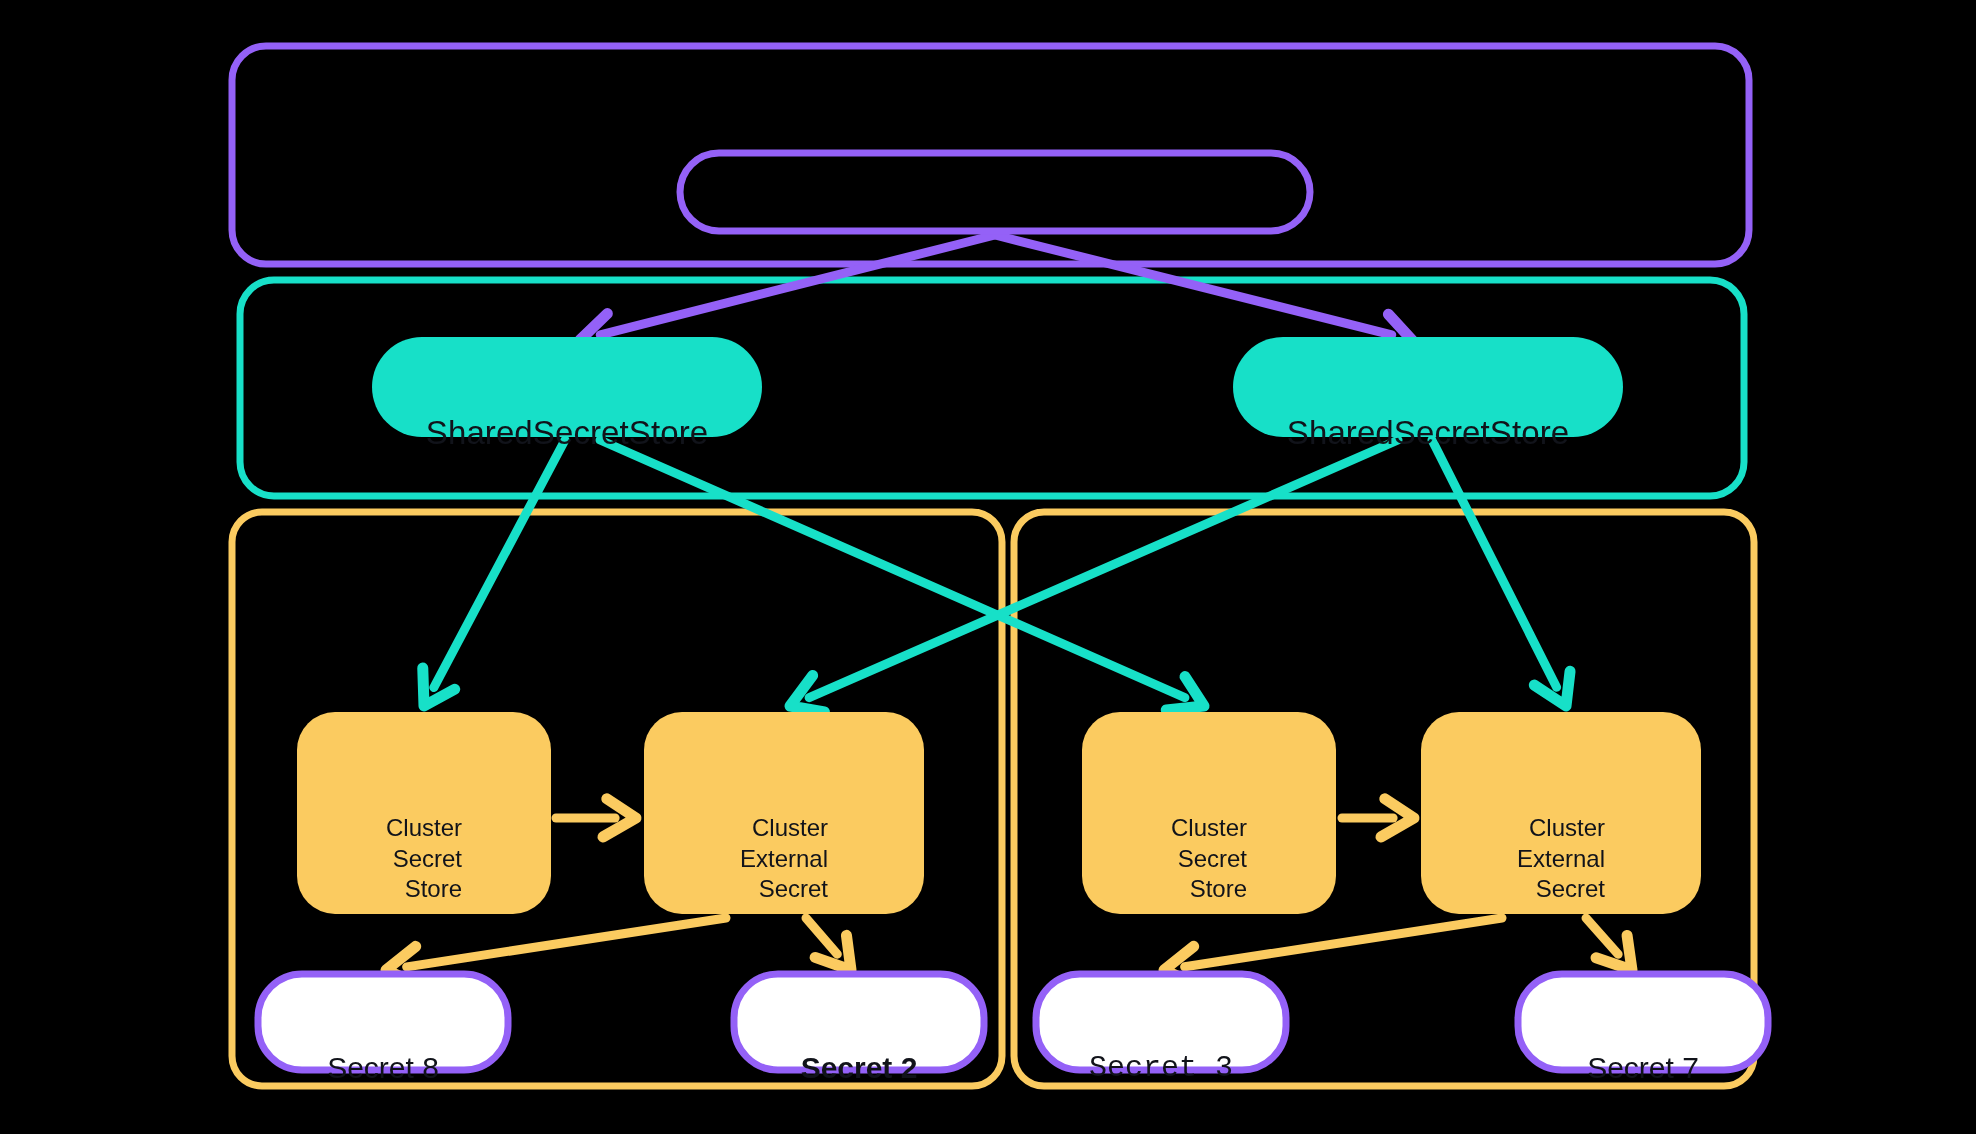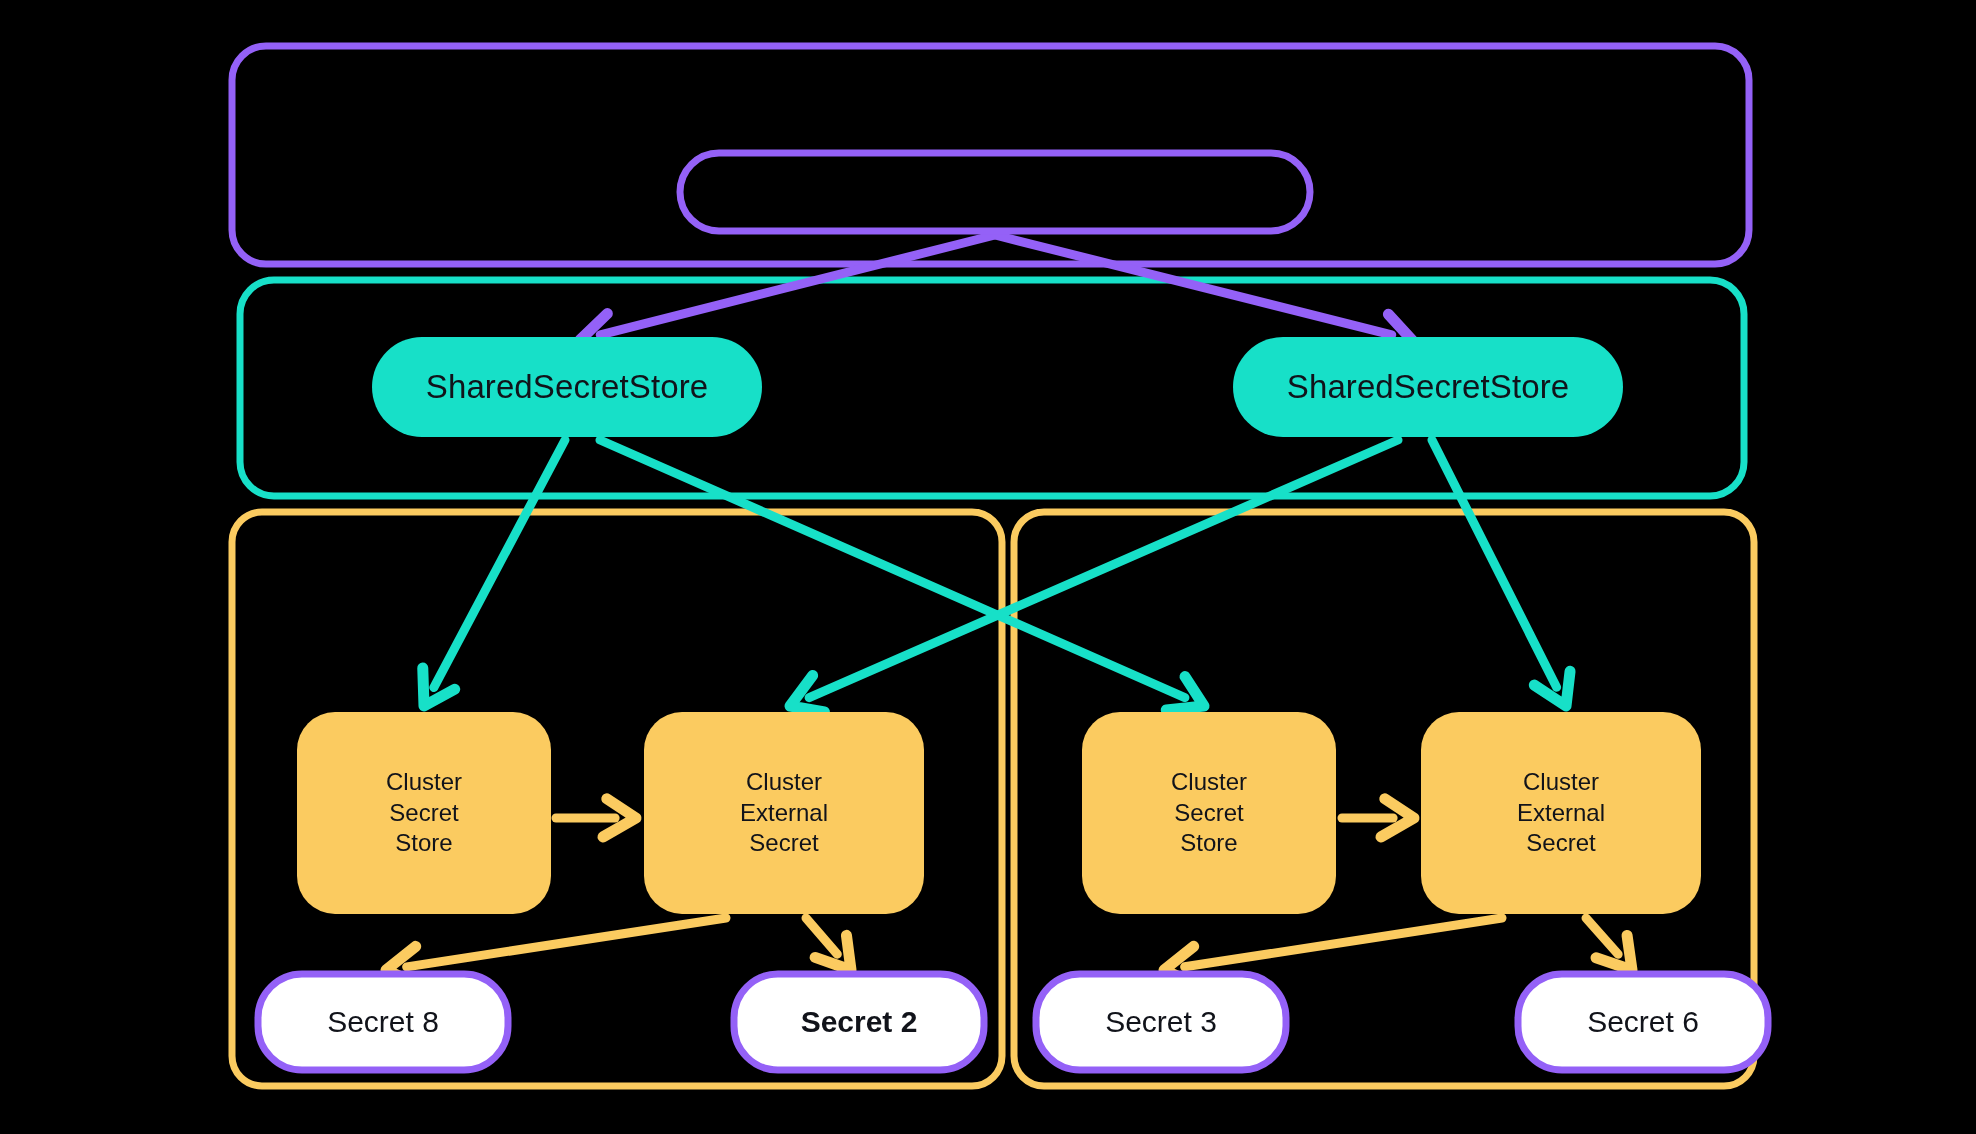--- a/index.html
+++ b/index.html
@@ -23,25 +23,26 @@
     left: 0;
     top: 0;
     width: 1976px;
     height: 1134px;
   }
   .node-label {
     position: absolute;
     display: flex;
     align-items: center;
     justify-content: center;
-    text-align: center;
+    text-align: right;
     color: #11131a;
     pointer-events: none;
     line-height: 1.28;
     white-space: pre-line;
+    margin-top: 46px;
   }
   .lbl-shared {
     font-size: 33px;
     letter-spacing: 0.1px;
   }
   .lbl-cluster {
     font-size: 24px;
   }
   .lbl-secret {
     font-size: 30px;
@@ -132,16 +133,16 @@
 External
 Secret</div>
       <div class="node-label lbl-cluster" style="left: 1082px; top: 712px; width: 254px; height: 202px; color: rgb(17, 19, 26);">Cluster
 Secret
 Store</div>
       <div class="node-label lbl-cluster" style="left: 1421px; top: 712px; width: 280px; height: 202px; color: rgb(17, 19, 26);">Cluster
 External
 Secret</div>
       <div class="node-label lbl-secret" style="left: 258px; top: 974px; width: 250px; height: 96px; color: rgb(17, 19, 26);">Secret 8</div>
       <div class="node-label lbl-secret" style="left: 734px; top: 974px; width: 250px; height: 96px; color: rgb(17, 19, 26); font-weight: bold;">Secret 2</div>
-      <div class="node-label lbl-secret" style="left: 1036px; top: 974px; width: 250px; height: 96px; color: rgb(17, 19, 26);">Secret 3</div>
-      <div class="node-label lbl-secret" style="left: 1518px; top: 974px; width: 250px; height: 96px; color: rgb(17, 19, 26);">Secret 6</div>
+      <div class="node-label lbl-secret" style="left: 1036px; top: 974px; width: 250px; height: 96px; color: rgb(17, 19, 26); font-family: Liberation Mono, monospace;">Secret 3</div>
+      <div class="node-label lbl-secret" style="left: 1518px; top: 974px; width: 250px; height: 96px; color: rgb(17, 19, 26);">Secret 7</div>
     </div>
 </div>
 
 </body></html>

